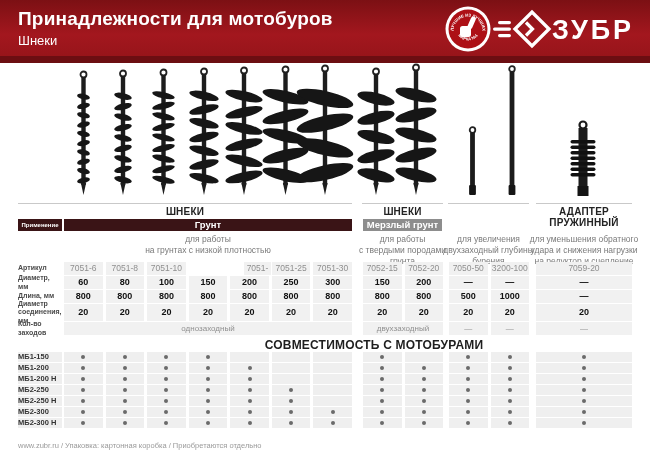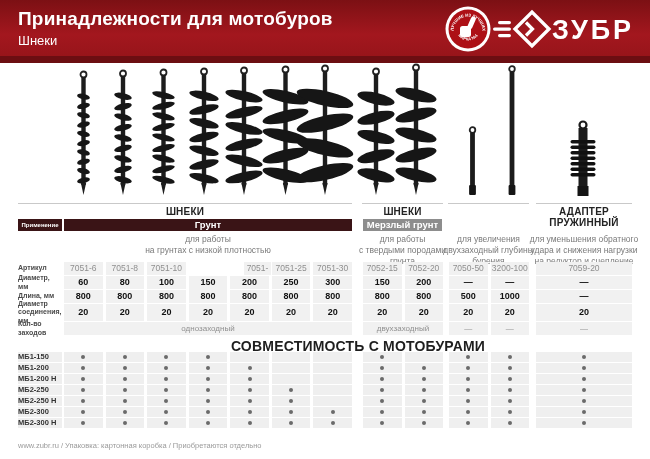--- a/index.html
+++ b/index.html
@@ -28,22 +28,22 @@
             line-height:1.3;white-space:pre-line;}
   
   .spec{position:absolute;left:0;top:262px;width:650px;height:74px;}
   .spec-lab{position:absolute;left:18px;width:44px;display:flex;align-items:center;
             color:#4a4a4a;font-size:7px;font-weight:bold;white-space:pre-line;line-height:1.15;}
   .cell{position:absolute;background:#f1f1f1;text-align:center;overflow:hidden;}
   .c-art{color:#8f8f8f;font-size:8.5px;}
   .c-val{color:#111;font-size:9px;font-weight:bold;}
   .c-start{color:#909090;font-size:8px;}
   
-  .compat-title{position:absolute;top:338px;left:84px;width:548px;text-align:center;
-                color:#1e1e1e;font-size:14px;font-weight:bold;letter-spacing:.2px;}
+  .compat-title{position:absolute;top:338px;left:100px;width:548px;text-align:center;
+                color:#1e1e1e;font-size:12px;font-weight:bold;letter-spacing:.2px;}
   .compat{position:absolute;left:0;top:352px;width:650px;height:78px;}
   .compat-lab{position:absolute;left:18px;width:44px;height:10px;line-height:10px;background:#efefef;
               color:#333;font-size:7.5px;font-weight:bold;padding-left:0;}
   .compat-cell{position:absolute;height:10px;background:#efefef;display:flex;
                align-items:center;justify-content:center;}
   .dot{width:4px;height:4px;border-radius:50%;background:#6a6a6a;}
   
   .footer{position:absolute;left:18px;top:441px;color:#9a9a9a;font-size:7.5px;}
 </style>
 </head>

